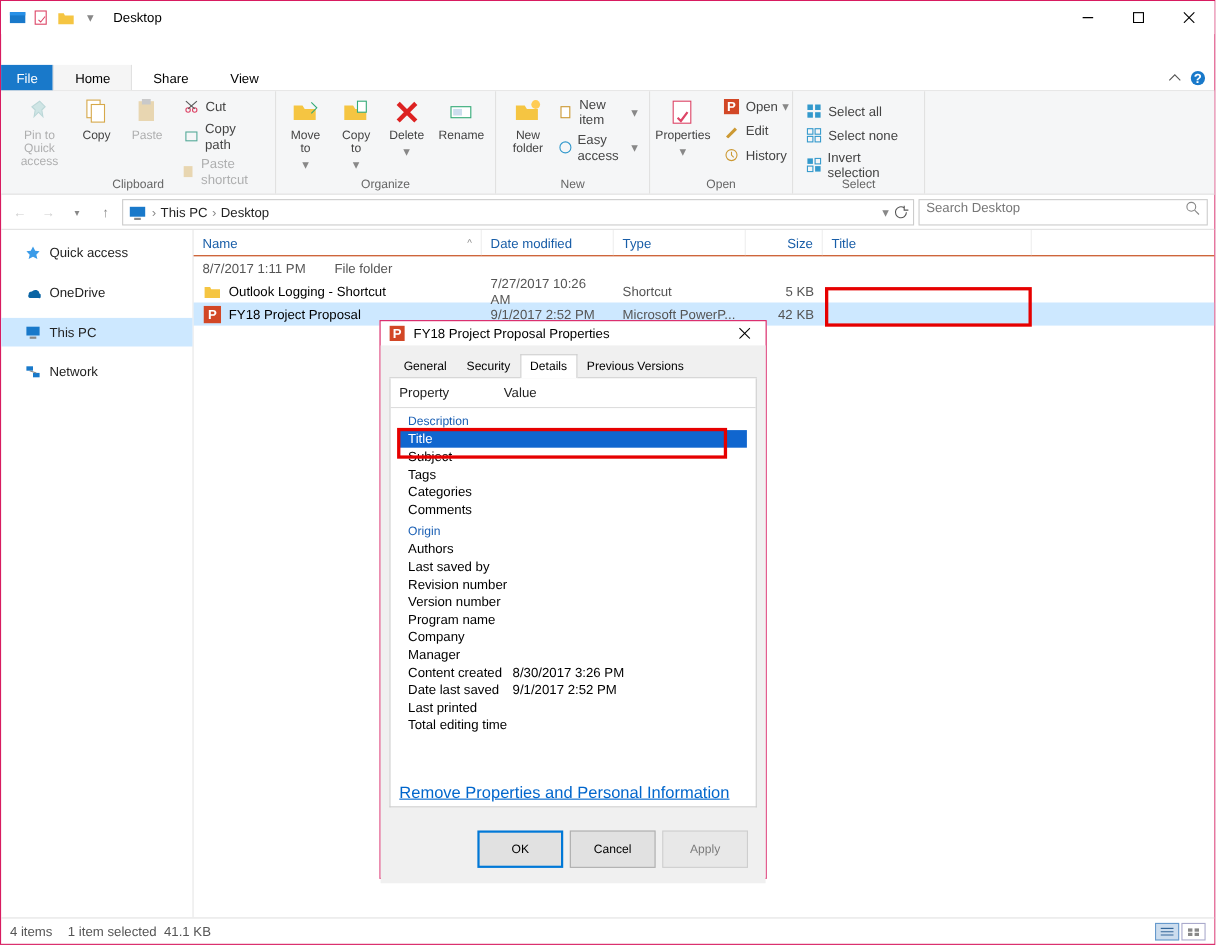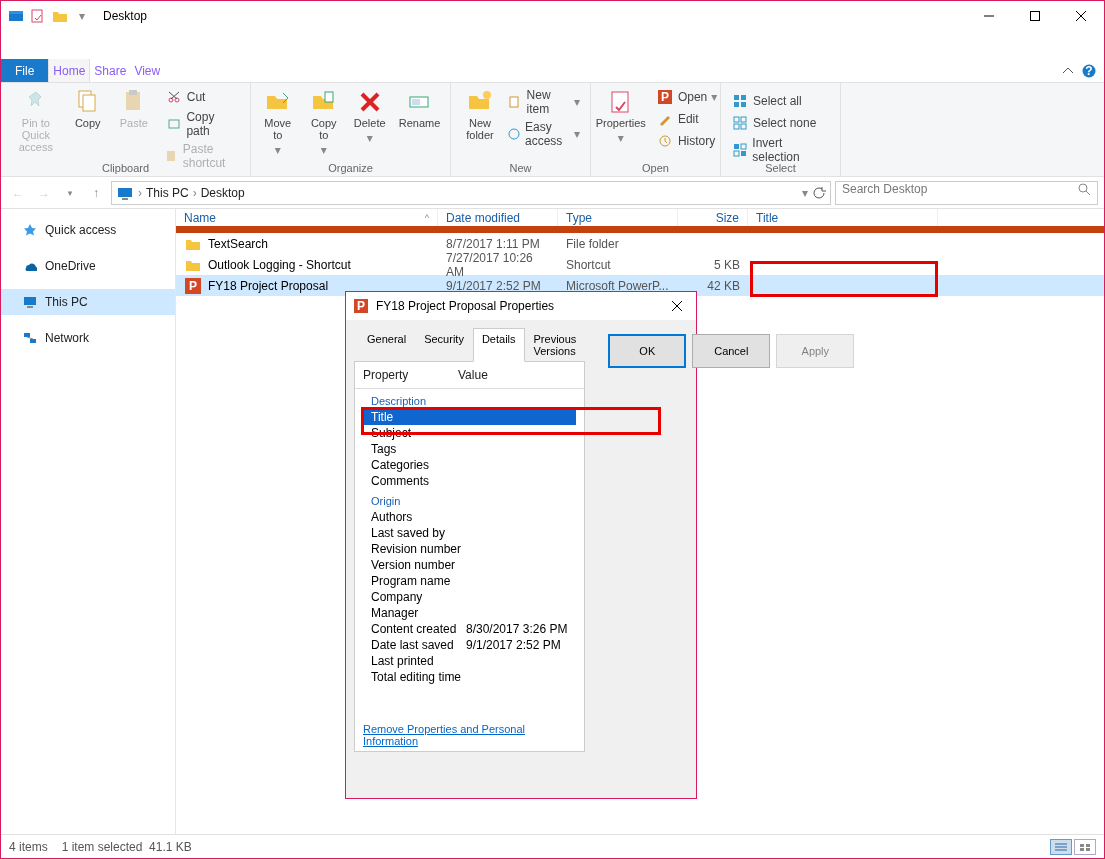--- a/index.html
+++ b/index.html
@@ -7,21 +7,21 @@
   .window { width:1105px; height:859px; background:#fff; border:1px solid #d81b60; position:relative; display:flex; flex-direction:column; }
   .titlebar { height:30px; background:#fff; display:flex; align-items:center; border-bottom:0; }
   .tb-left { display:flex; align-items:center; gap:4px; padding-left:6px; }
   .ico { display:inline-flex; width:18px; height:18px; align-items:center; justify-content:center; }
   .tb-title { margin-left:8px; font-size:12px; }
   .tb-right { margin-left:auto; display:flex; }
   .sysbtn { width:46px; height:30px; display:flex; align-items:center; justify-content:center; font-size:14px; color:#000; }
 
   .menutabs { height:24px; display:flex; align-items:stretch; border-bottom:1px solid #e1e1e1;margin-top:28px; }
   .filetab { background:#1979ca; color:#fff; padding:4px 14px; display:flex; align-items:center; }
-  .menutab { padding:4px 4px; display:flex; align-items:center; color:#8b5cf6; }
+  .menutab { padding:4px 19px; display:flex; align-items:center; color:#000000; }
   .menutab.active { background:#f5f5f5; border-left:1px solid #e1e1e1; border-right:1px solid #e1e1e1; }
   .collapse-help { margin-left:auto; display:flex; align-items:center; gap:8px; padding-right:8px; color:#1979ca; }
 
   .ribbon { height:94px; background:#f5f6f7; border-bottom:1px solid #e1e1e1; display:flex; }
   .group { border-right:1px solid #e1e1e1; padding:4px 8px; display:flex; flex-direction:column; align-items:center; justify-content:flex-start; position:relative; }
   .group-label { position:absolute; bottom:2px; left:0; right:0; text-align:center; font-size:11px; color:#666; }
   .big-btn { display:flex; flex-direction:column; align-items:center; gap:2px; padding:2px 4px; min-width:42px; }
   .big-btn .lbl { font-size:11px; text-align:center; line-height:1.1; color:#444; }
   .row-btns { display:flex; gap:4px; }
   .vsplit { display:flex; gap:4px; align-items:flex-start; }
@@ -36,21 +36,21 @@
   .addr-right { margin-left:auto; display:flex; align-items:center; gap:4px; color:#555; }
   .searchbox { flex:1; border:1px solid #ccc; height:24px; display:flex; padding:0 6px; color:#777; justify-content:space-between; }
 
   .body { flex:1; display:flex; overflow:hidden; }
   .sidebar { width:175px; border-right:1px solid #e6e6e6; padding:8px 0; }
   .side-item { display:flex; align-items:center; gap:6px; padding:4px 20px; font-size:12px; color:#222; }
   .side-item.selected { background:#cde8ff; }
   .side-sep { height:10px; }
 
   .main { flex:1; display:flex; flex-direction:column; position:relative; }
-  .cols { display:flex; border-bottom:7px solid #c2410c; height:24px; }
+  .cols { display:flex; border-bottom:1px solid #c2410c; height:24px; }
   .col { padding:0 8px; font-size:12px; color:#195ea8; border-right:1px solid #eee; display:flex; align-items:center; height:100%; }
   .col-name { width:262px; display:flex; justify-content:space-between; align-items:center;}
   .col-date { width:120px; }
   .col-type { width:120px; }
   .col-size { width:70px; text-align:right; justify-content:flex-end; }
   .col-title { width:190px; }
   .row { display:flex; height:21px; align-items:center; font-size:12px; }
   .row .c { padding:0 8px; display:flex; align-items:center; }
   .row .c-name { width:262px; gap:6px; }
   .row .c-date { width:120px; color:#555; }
@@ -62,34 +62,34 @@
 
   .status { height:24px; border-top:1px solid #e1e1e1; display:flex; align-items:center; padding:0 8px; gap:14px; font-size:11px; color:#555; }
   .status .viewbtns { margin-left:auto; display:flex; gap:2px; }
   .vbtn { width:22px; height:16px; border:1px solid #aac; display:flex; align-items:center; justify-content:center; font-size:9px; }
   .vbtn.active { background:#cde; border-color:#69c; }
 
   
   .dialog { position:absolute; left:344px; top:290px; width:352px; height:508px; background:#fff; border:1px solid #d81b60; display:flex; flex-direction:column; z-index:10; }
   .dlg-title { height:28px; display:flex; align-items:center; padding:0 6px; gap:6px; }
   .dlg-close { margin-left:auto; width:26px; height:22px; display:flex; align-items:center; justify-content:center; }
-  .dlg-body { flex:1; background:#f0f0f0; padding:8px; display:flex; flex-direction:row; gap:15px; }
+  .dlg-body { flex:1; background:#f0f0f0; padding:8px; display:flex; flex-direction:column; gap:15px; }
   .dlg-tabs { display:flex; border-bottom:1px solid #ccc; padding-left:4px; }
   .dlg-tab { padding:4px 8px; font-size:11px; border:1px solid transparent; margin-bottom:-1px; }
   .dlg-tab.active { background:#fff; border:1px solid #ccc; border-bottom:1px solid #fff; }
   .dlg-pane { background:#fff; border:1px solid #ccc; border-top:none; flex:1; display:flex; flex-direction:column; }
   .prop-head { display:flex; border-bottom:1px solid #ddd; padding:6px 8px; font-size:11px; color:#222; }
   .prop-head .p1 { width:95px; } .prop-head .p2 { flex:1; }
   .prop-scroll { flex:1; overflow-y:scroll; padding:0 8px; }
   .prop-sec { color:#1a5fb4; font-size:11px; margin:6px 0 2px 8px; }
   .prop-row { display:flex; font-size:11px; padding:1px 0 1px 8px; }
   .prop-row .k { width:95px; } .prop-row .v { flex:1; }
   .prop-row.sel { background:#1066cf; color:#fff; margin-left:0; padding-left:8px; }
   .redbox2 { border:3px solid #e60000; position:absolute; pointer-events:none; }
-  .remove-link { color:#0066cc; font-size:11px; padding:4px 8px; text-decoration:underline; }
+  .remove-link { color:#0066cc; font-size:15px; padding:4px 8px; text-decoration:underline; }
   .dlg-btns { display:flex; gap:6px; justify-content:flex-end; padding:6px 8px; }
   .dlg-btn { width:78px; height:34px; border:1px solid #adadad; background:#e1e1e1; display:flex; align-items:center; justify-content:center; font-size:11px; }
   .dlg-btn.primary { border:2px solid #0078d7; background:#e1e1e1; }
   .dlg-btn.disabled { opacity:.5; } .i-gray{color:#888;}
   svg { display:block; }
 </style>
 </head>
 <body>
 
 <div class="window">
@@ -455,28 +455,20 @@
             <span>Name</span>
             <span style="color:#888;font-size:9px">^</span>
           </div>
         <div class="col col-date">Date modified</div>
         <div class="col col-type">Type</div>
         <div class="col col-size">Size</div>
         <div class="col col-title">Title</div>
       </div>
       <div id="file-rows">
           <div class="row">
-            <div class="c c-name">
-              <span class="ico">
-                <svg width="16" height="16">
-                  <path d="M1 4h5l1 2h8v8H1z" fill="#f5c542"></path>
-                </svg>
-              </span>
-              <span>TextSearch</span>
-            </div>
             <div class="c c-date">8/7/2017 1:11 PM</div>
             <div class="c c-type">File folder</div>
             <div class="c c-size"></div>
             <div class="c c-title"></div>
           </div>
           <div class="row">
             <div class="c c-name">
               <span class="ico">
                 <svg width="16" height="16">
                   <path d="M1 4h5l1 2h8v8H1z" fill="#f5c542"></path>

